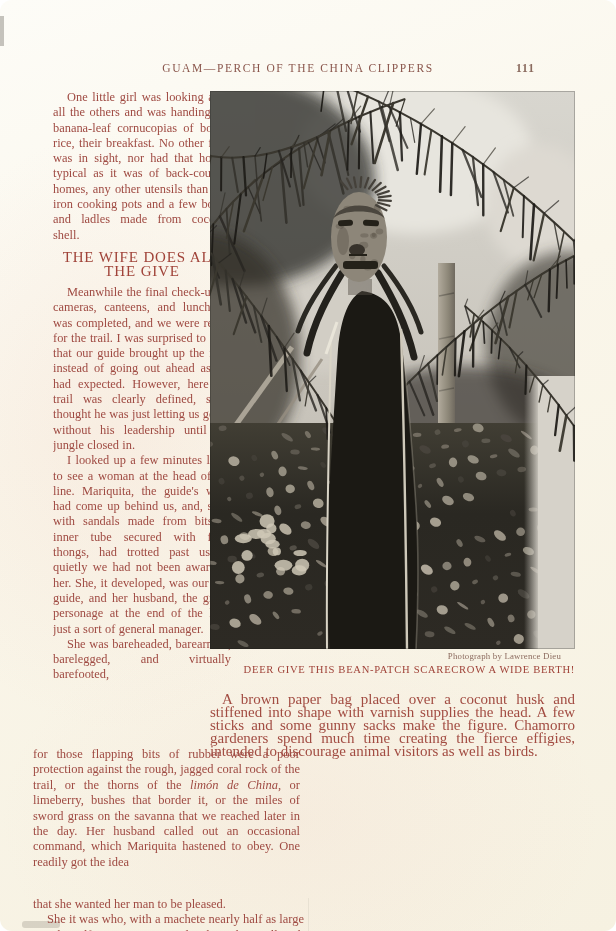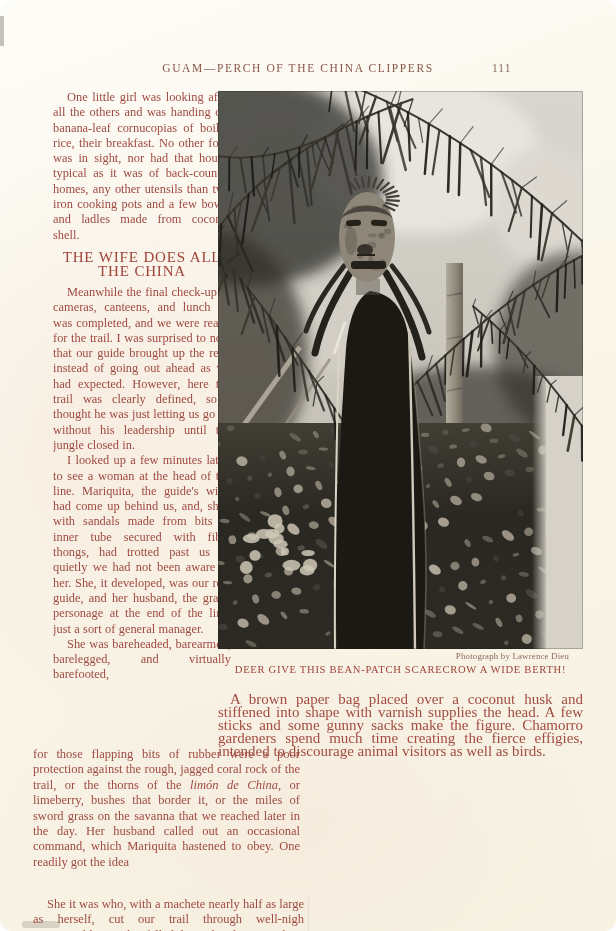--- a/index.html
+++ b/index.html
@@ -18,42 +18,42 @@
   }
   
   .edge-notch{position:absolute;left:0;top:16px;width:4px;height:30px;background:#97948d;opacity:.55;}
   .bottom-smudge{position:absolute;left:22px;top:921px;width:38px;height:7px;background:#8e887b;opacity:.30;border-radius:3px;}
   .center-crease{position:absolute;left:308px;top:898px;width:1px;height:33px;background:rgba(60,50,40,.07);}
 
   .header-title{
     position:absolute;left:33px;top:62px;width:530px;text-align:center;
     font-size:11.5px;letter-spacing:1.6px;color:#8a564c;
   }
-  .page-number{position:absolute;left:492px;top:62px;font-size:11.5px;letter-spacing:1px;color:#8a6a5e;}
+  .page-number{position:absolute;left:516px;top:62px;font-size:11.5px;letter-spacing:1px;color:#8a6a5e;font-weight:bold;}
 
   .col-narrow{
     position:absolute;left:33px;top:90px;width:178px;height:666px;overflow:hidden;
     font-size:12.4px;line-height:15.3px;text-align:justify;
     hyphens:auto;-webkit-hyphens:auto;word-spacing:.02em;margin-left:20px;
   }
   .col-narrow p{margin:0;}
   .indent{text-indent:14px;}
   .sect-head{
     margin:7px 0 6px 0;text-align:center;font-size:15px;letter-spacing:.8px;
     line-height:14.5px;color:#a04339;
   }
-  .photo-col{position:absolute;left:218px;top:91px;width:365px;}
+  .photo-col{position:absolute;left:210px;top:91px;width:365px;}
   .photo-frame{width:365px;height:558px;overflow:hidden;background:#c6c2b9;}
   .photo-frame svg{display:block;}
   .photo-credit{
     margin-top:2px;text-align:right;padding-right:14px;
     font-size:8.8px;color:#8c6b5f;letter-spacing:.2px;
   }
   .caption-title{
-    margin-top:3px;text-align:center;font-size:10.6px;letter-spacing:.7px;color:#a04339;
+    margin-top:3px;text-align:right;font-size:10.6px;letter-spacing:.7px;color:#a04339;
   }
   .caption-body{
     margin-top:18px;font-size:15px;line-height:12.9px;text-align:justify;
     text-indent:12px;color:#a24c42;
   }
   .row-bottom{
     position:absolute;left:33px;top:747px;width:553px;display:flex;justify-content:space-between;
     font-size:12.5px;line-height:15.4px;text-align:justify;flex-direction:column;
   }
   .row-bottom p{margin:0;}
@@ -70,21 +70,21 @@
   <div class="bottom-smudge"></div>
   <div class="center-crease"></div>
 
   <div class="header-title">GUAM—PERCH OF THE CHINA CLIPPERS</div>
   <div class="page-number">111</div>
 
   <div class="col-narrow">
     <p class="indent">One little girl was looking after all the others and was handing out banana-leaf cornucopias of boiled rice, their breakfast. No other food was in sight, nor had that house, typical as it was of back-country homes, any other utensils than two iron cooking pots and a few bowls and ladles made from coconut shell.</p>
     <div class="sect-head">
       <div>THE WIFE DOES ALL</div>
-      <div>THE CHINA</div>
+      <div>THE GIVE</div>
     </div>
     <p class="indent">Meanwhile the final check-up of cameras, canteens, and lunch kit was completed, and we were ready for the trail. I was surprised to note that our guide brought up the rear, instead of going out ahead as we had expected. However, here the trail was clearly defined, so I thought he was just letting us go on without his leadership until the jungle closed in.</p>
     <p class="indent">I looked up a few minutes later, to see a woman at the head of the line. Mariquita, the guide's wife, had come up behind us, and, shod with sandals made from bits of inner tube secured with fiber thongs, had trotted past us so quietly we had not been aware of her. She, it developed, was our real guide, and her husband, the grand personage at the end of the line, just a sort of general manager.</p>
     <p class="indent">She was bareheaded, barearmed, barelegged, and virtually barefooted,</p>
   </div>
 
   <div class="photo-col">
     <div class="photo-frame">
       <svg id="photo-svg" width="365" height="558" viewBox="0 0 365 558" xmlns="http://www.w3.org/2000/svg">
         <defs>
@@ -579,17 +579,18 @@
     <div class="photo-credit">Photograph by Lawrence Dieu</div>
     <div class="caption-title">DEER GIVE THIS BEAN-PATCH SCARECROW A WIDE BERTH!</div>
     <div class="caption-body">A brown paper bag placed over a coconut husk and stiffened into shape with varnish supplies the head. A few sticks and some gunny sacks make the figure. Chamorro gardeners spend much time creating the fierce effigies, intended to discourage animal visitors as well as birds.</div>
   </div>
 
   <div class="row-bottom">
     <div class="bcol-left">
       <p><span>for those flapping bits of rubber were a poor protection against the rough, jagged coral rock of the trail, or the thorns of the </span><span class="ital">limón de China</span><span>, or limeberry, bushes that border it, or the miles of sword grass on the savanna that we reached later in the day. Her husband called out an occasional command, which Mariquita hastened to obey. One readily got the idea</span></p>
     </div>
     <div class="bcol-right">
+      <p>that she wanted her man to be pleased.</p>
       <p class="indent">She it was who, with a machete nearly half as large as herself, cut our trail through well-nigh impenetrable jungle, felled large bamboos at three places along the route, and with them quickly improvised bridges over which we passed to the opposite bank of the river.</p>
     </div>
   </div>
 
 </div>
 
 </body></html>

